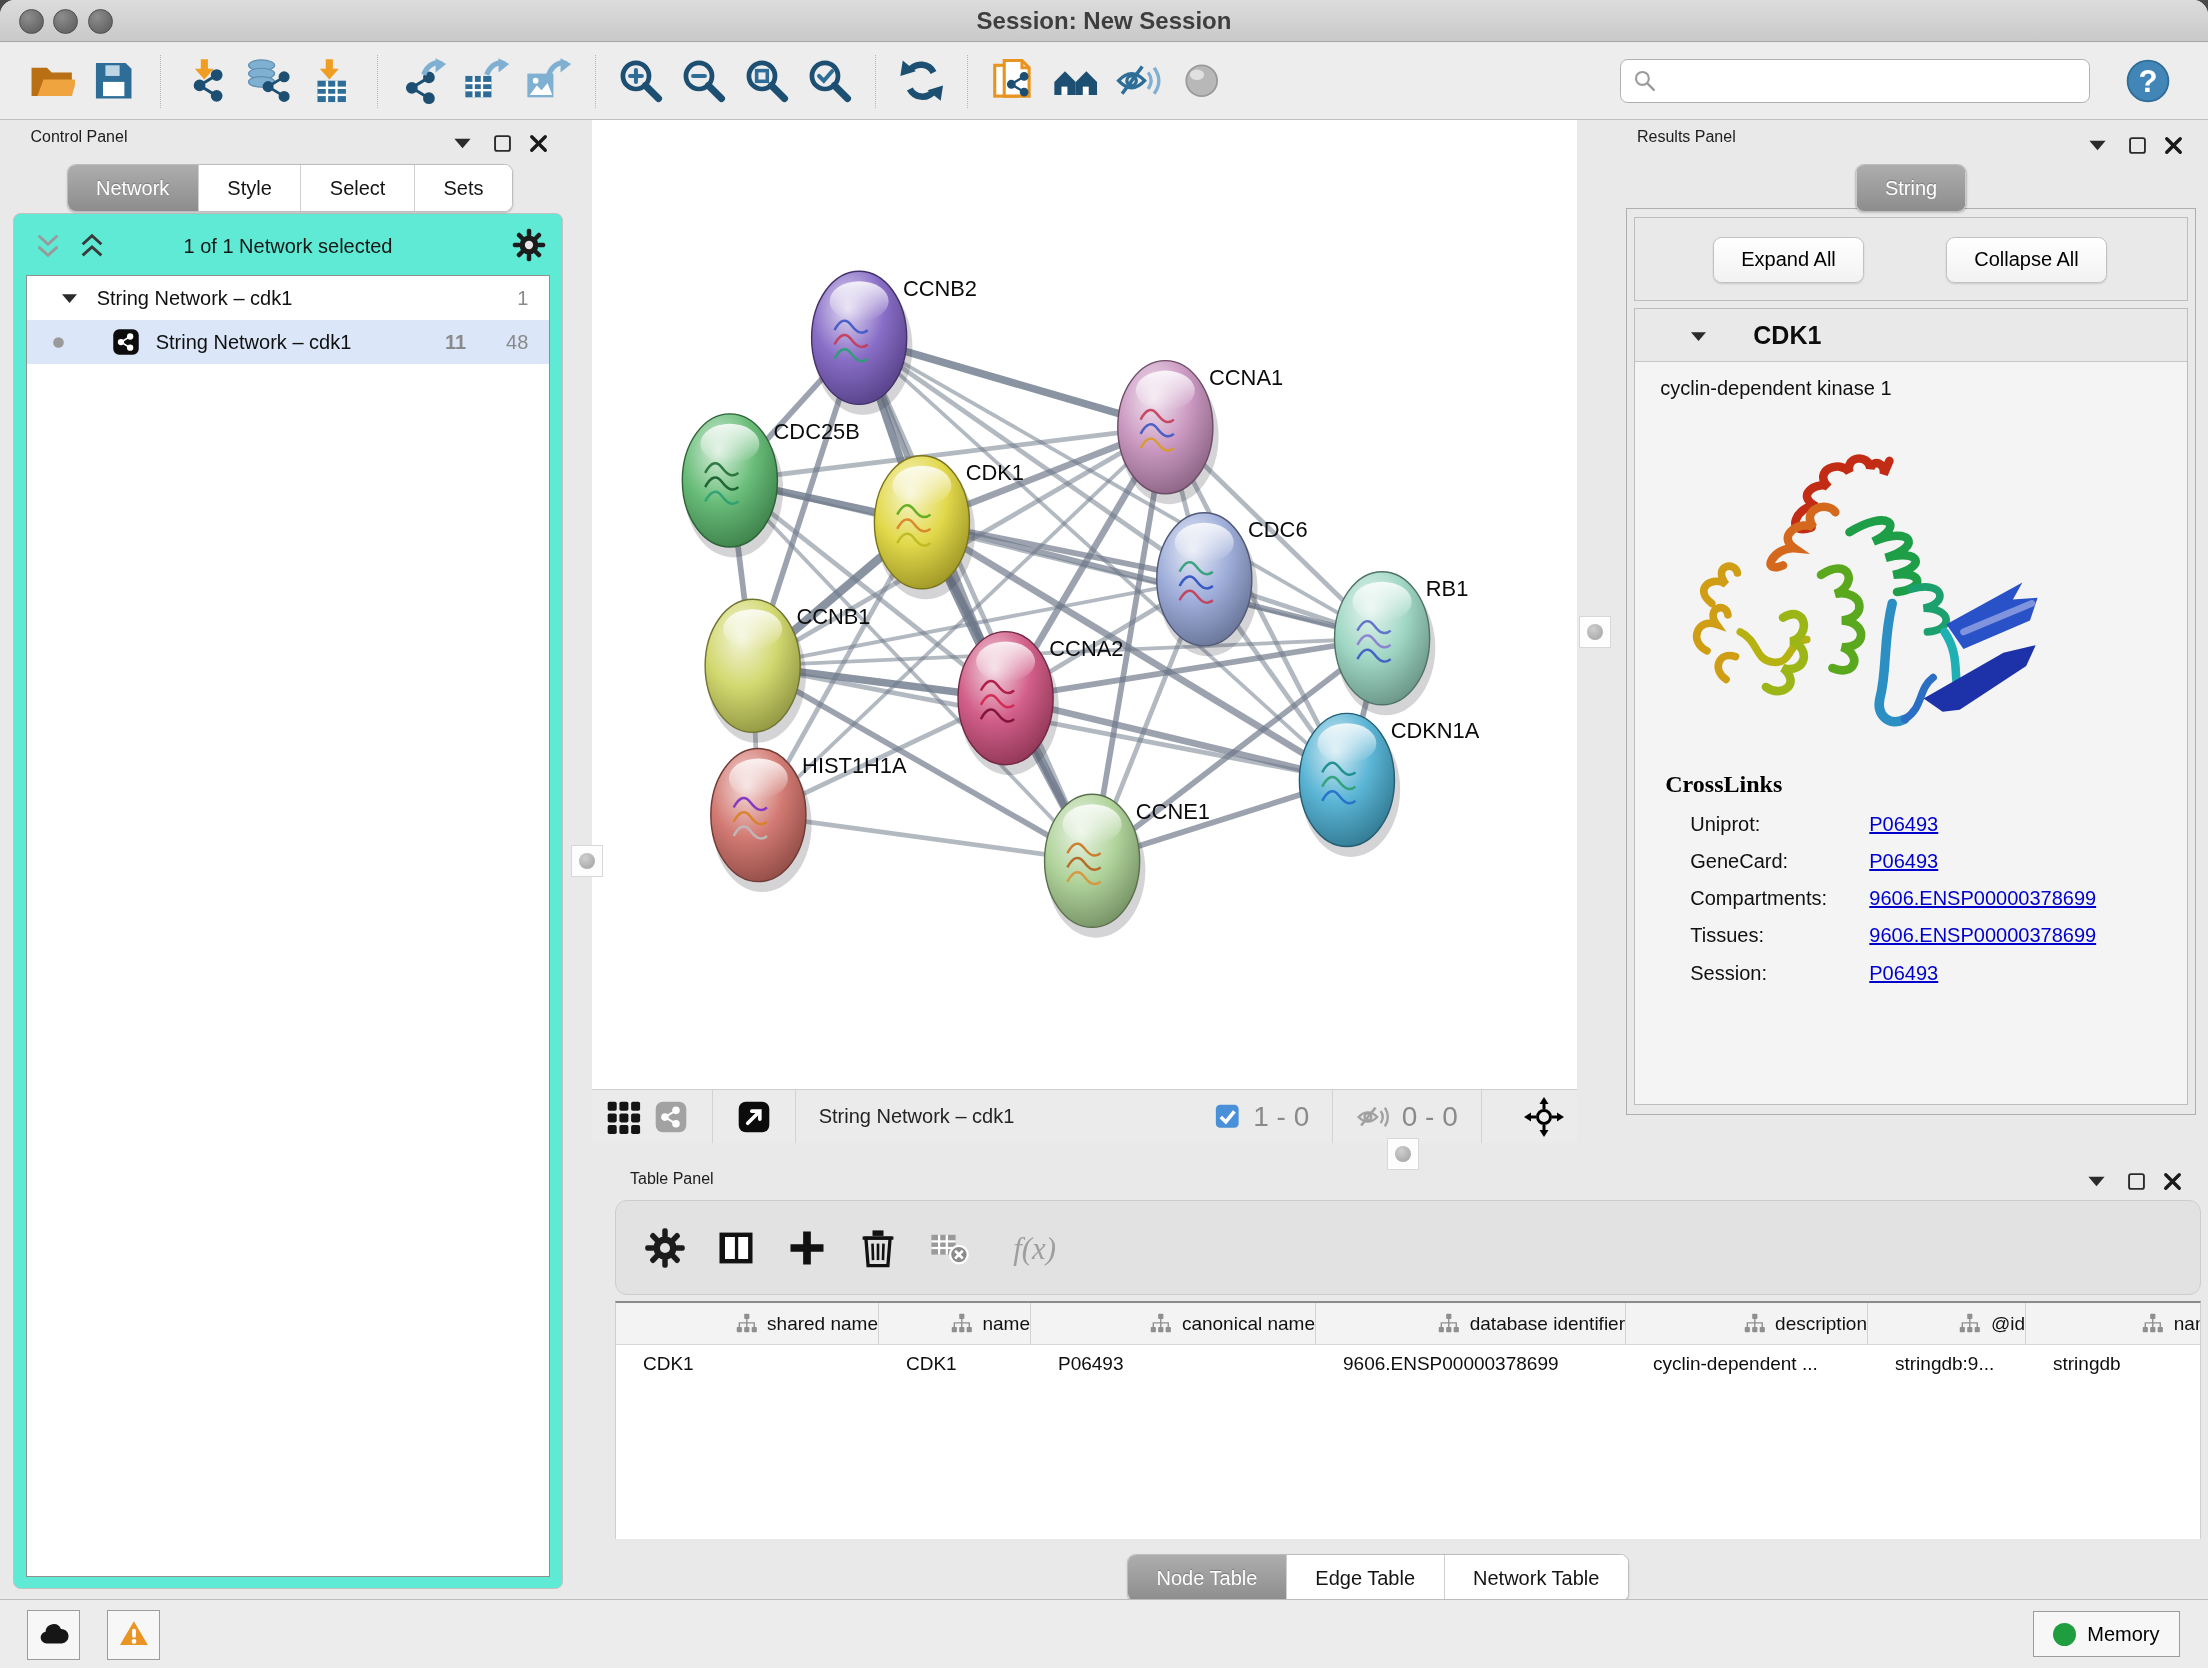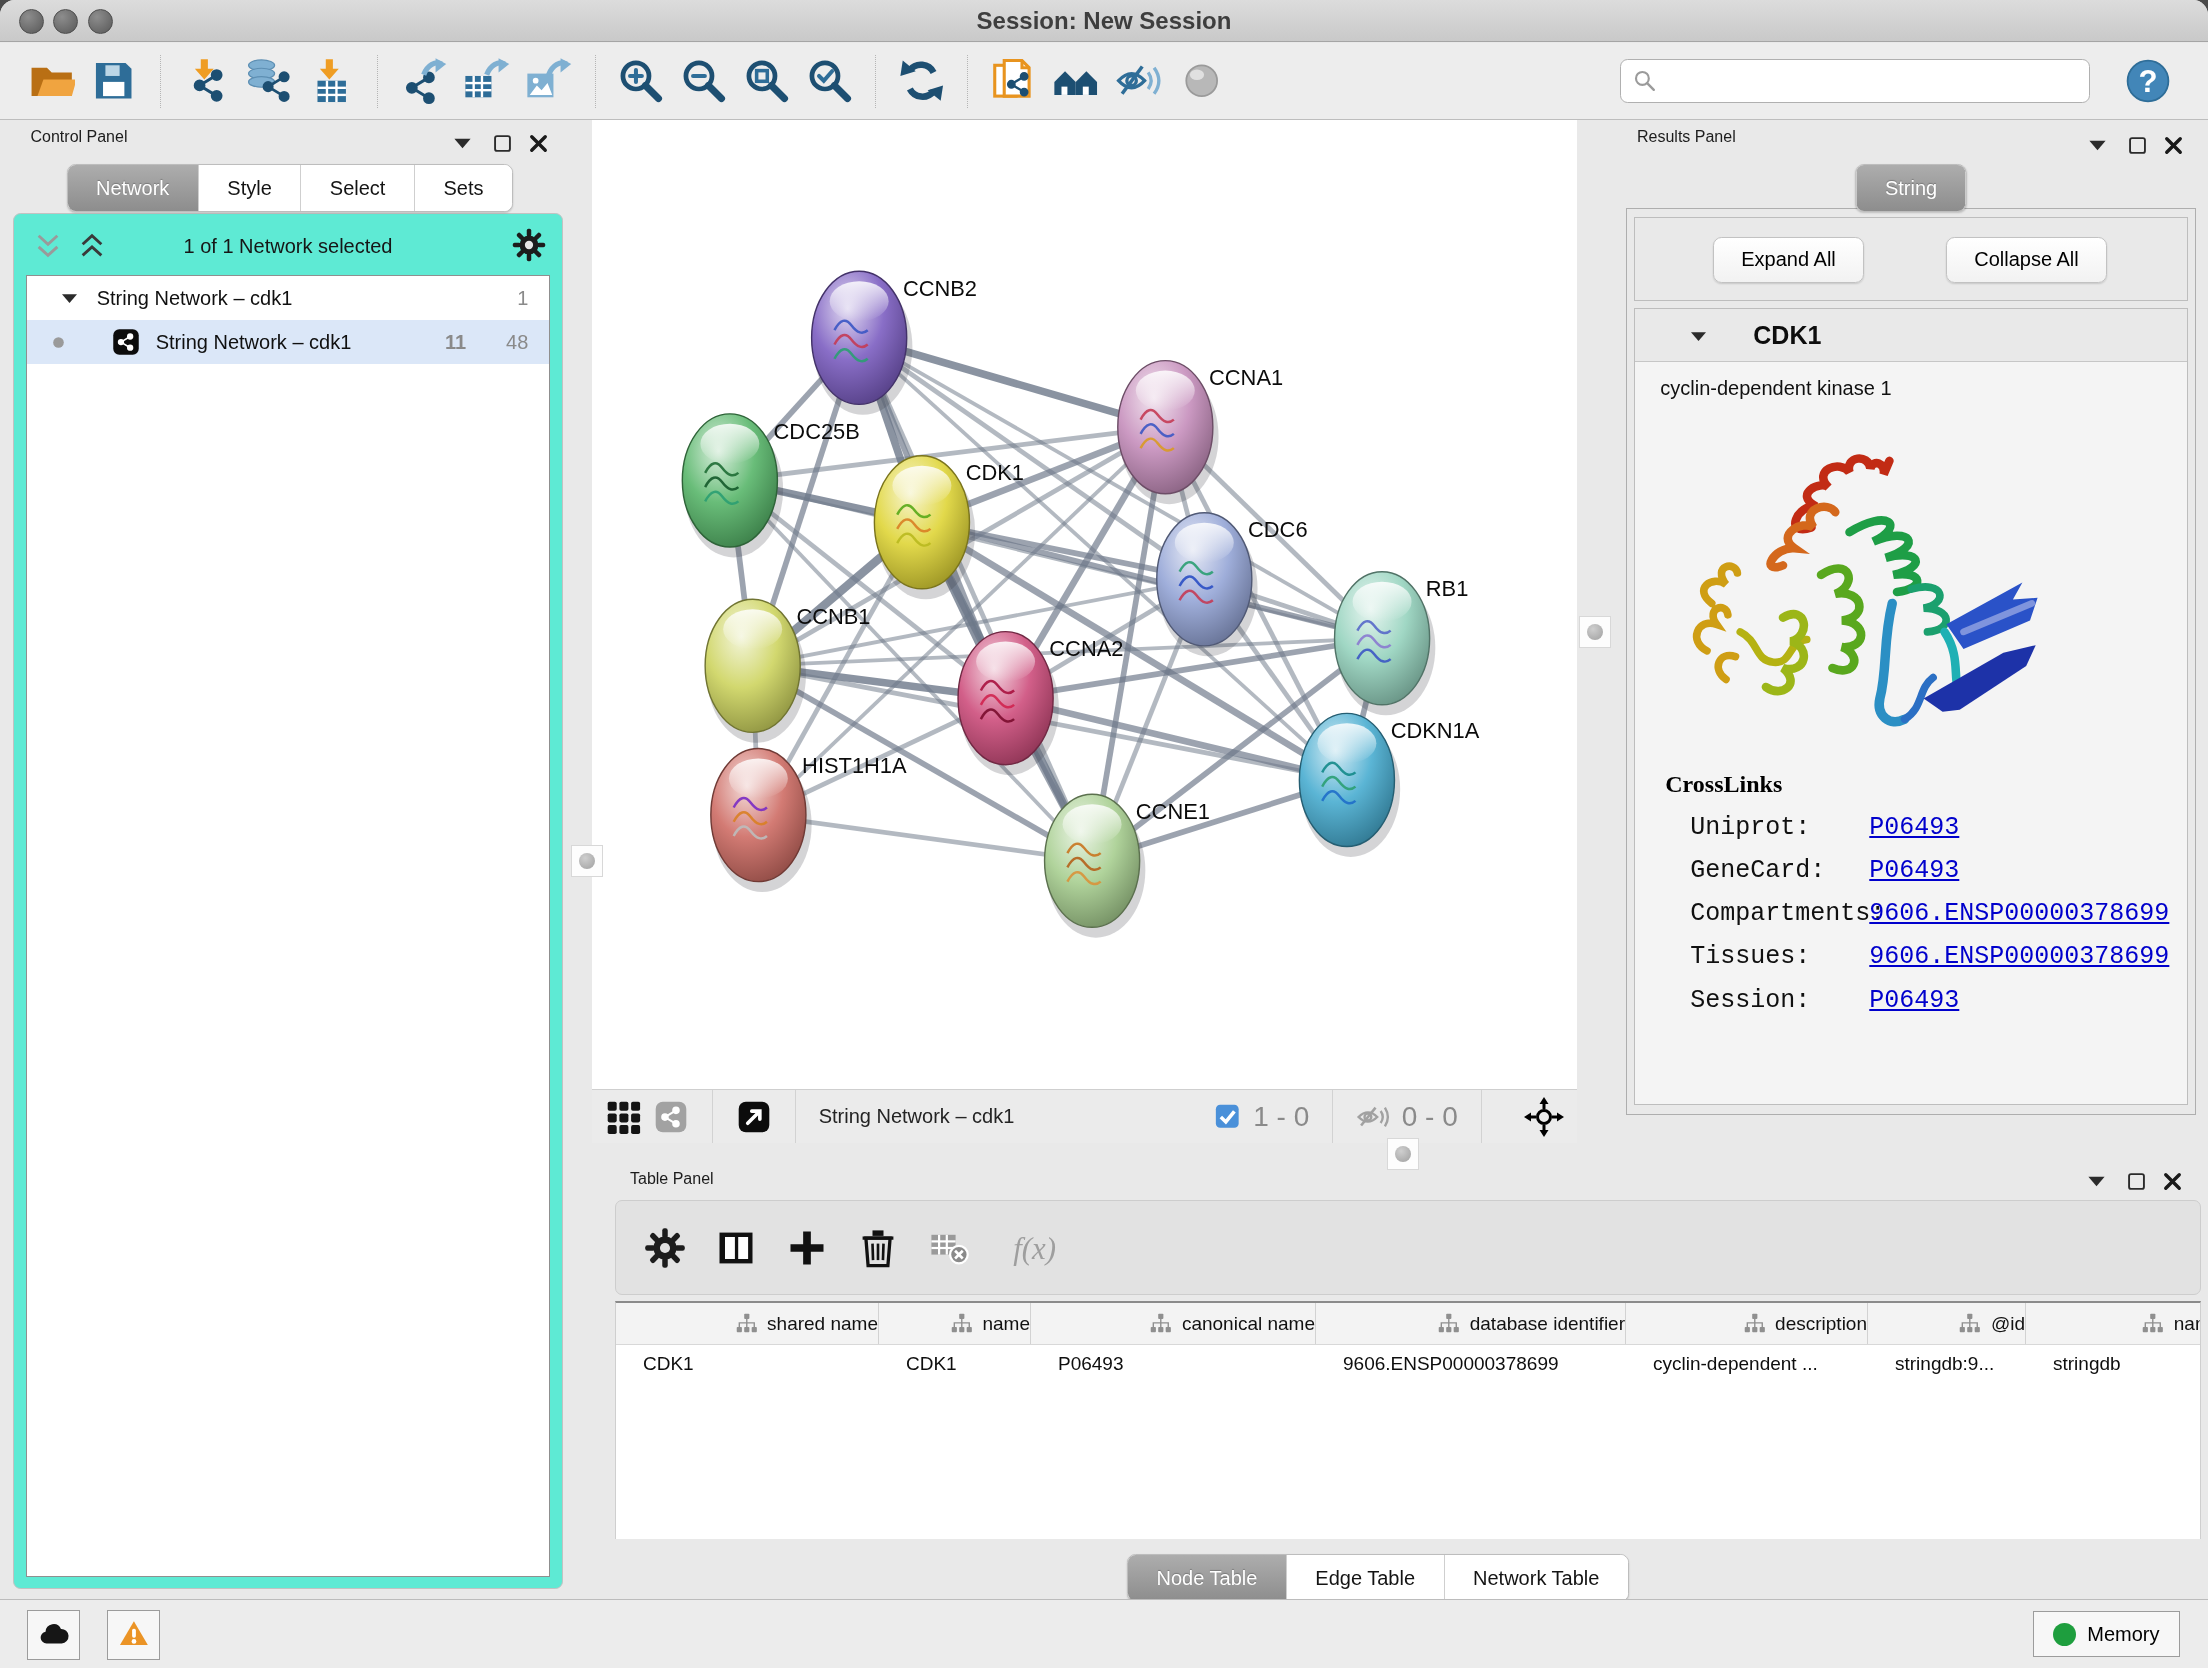--- a/index.html
+++ b/index.html
@@ -77,28 +77,28 @@
   .rp-btn{position:absolute;top:19px;height:46px;border:1px solid #c2c2c2;border-radius:8.6px;background:linear-gradient(#ffffff,#f2f2f2);font-size:20px;font-family:"Liberation Sans",sans-serif;padding:0 27px;box-shadow:0 1px 1.9px rgba(0,0,0,.15);cursor:pointer;}
   .rp-expand{left:78px;}
   .rp-collapse{right:80px;}
   .rp-entry{position:absolute;left:7.6px;right:7.6px;top:99px;bottom:9.5px;border:1px solid #bdbdbd;background:#f4f4f4;}
   .rp-entry-head{height:53px;background:#e9e9e9;border-bottom:1px solid #c6c6c6;position:relative;}
   .rp-caret{position:absolute;left:51px;top:15px;width:25px;height:25px;cursor:pointer;}
   .rp-gene{position:absolute;left:118px;top:0;line-height:53px;font-size:25px;font-weight:700;color:#0d0d0d;}
   .rp-desc{margin:15px 0 0 25px;font-size:20px;color:#101010;}
   .protein{display:block;margin:13.3px 0 0 34px;width:380px;height:339px;}
   .xl-head{margin:19px 0 0 30px;font-family:"Liberation Serif",serif;font-weight:700;font-size:24px;color:#000;}
-  .xl-row{display:flex;margin:14.3px 0 0 55px;font-family:Liberation Mono, monospace;font-size:25px;}
+  .xl-row{display:flex;margin:14.3px 0 0 55px;font-family:Liberation Sans, sans-serif;font-size:20px;}
   .xl-label{width:179px;color:#101010;flex:none;}
   .xl-link{color:#0000cc;text-decoration:underline;cursor:pointer;white-space:nowrap;}
 
   
   .table-panel{position:absolute;left:615px;top:1166px;width:1586px;height:433px;}
   .tp-title{position:absolute;left:15px;top:3.8px;}
-  .tp-toolbar{position:absolute;left:0;right:0;top:34px;height:95px;background:#e2e2e2;border:1px solid #cdcdcd;border-radius:7px;display:flex;align-items:center;padding-left:27px;}
+  .tp-toolbar{position:absolute;left:0;right:0;top:34px;height:95px;background:#e2e2e2;border:1px solid #cdcdcd;border-radius:12px;display:flex;align-items:center;padding-left:27px;}
   .tp-tool{width:44px;height:44px;margin-right:27px;flex:none;cursor:pointer;}
   .tp-tool.wide{width:70px;}
   .tp-tool.disabled{cursor:default;}
   .tp-table{position:absolute;left:0;right:0;top:135px;height:238px;background:#fff;border-top:2.9px solid #8a8a8a;border-left:1px solid #cfcfcf;border-right:1px solid #cfcfcf;overflow:hidden;}
   .tp-cols{display:flex;height:42px;background:#f3f3f3;border-bottom:1px solid #d8d8d8;}
   .tp-col{display:flex;align-items:center;justify-content:flex-end;gap:9.5px;border-right:1px solid #d2d2d2;font-size:19px;color:#111;flex:none;cursor:pointer;overflow:hidden;}
   .tp-col .hicon{width:23px;height:23px;flex:none;}
   .tp-row{display:flex;height:38px;align-items:center;}
   .tp-cell{padding-left:27px;font-size:19px;color:#0e0e0e;flex:none;white-space:nowrap;overflow:hidden;}
   .tp-tabs{position:absolute;left:512px;top:388px;}

